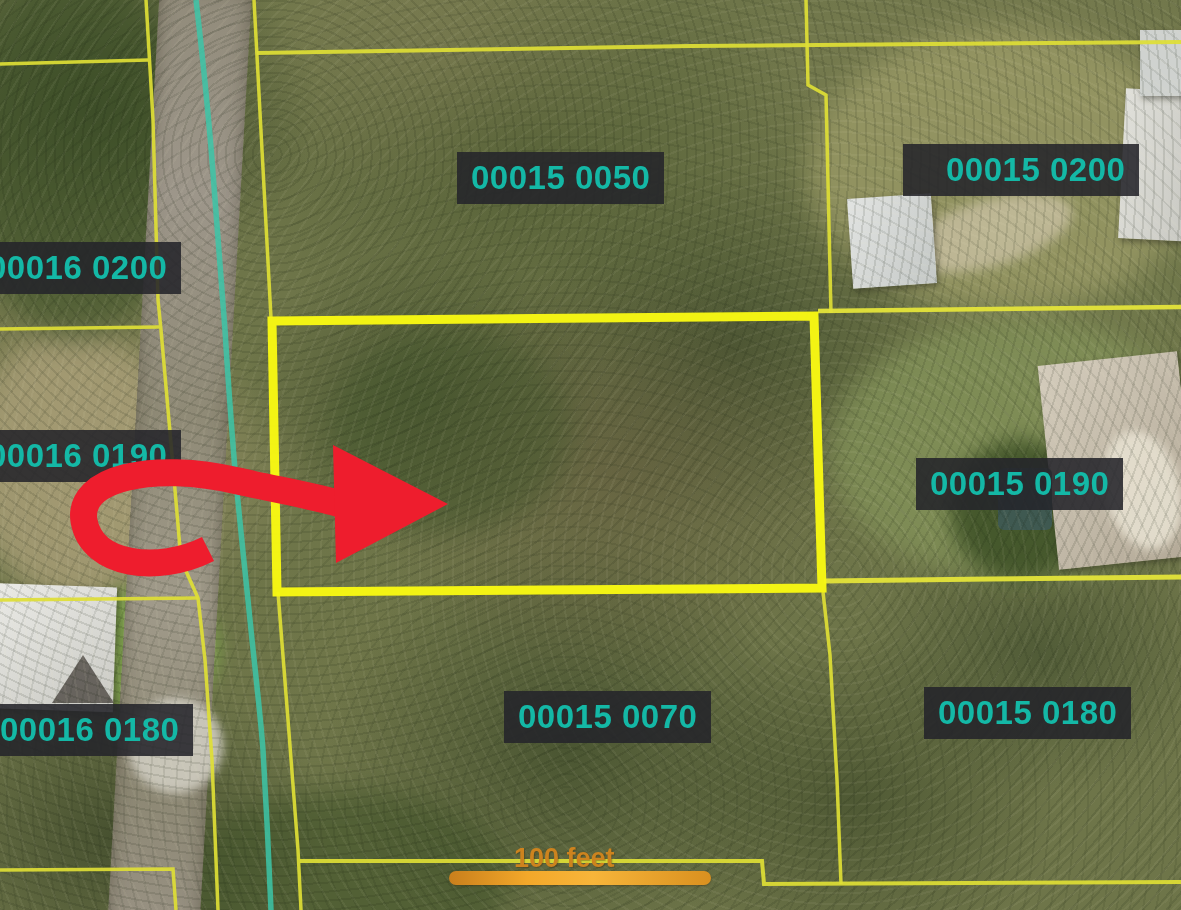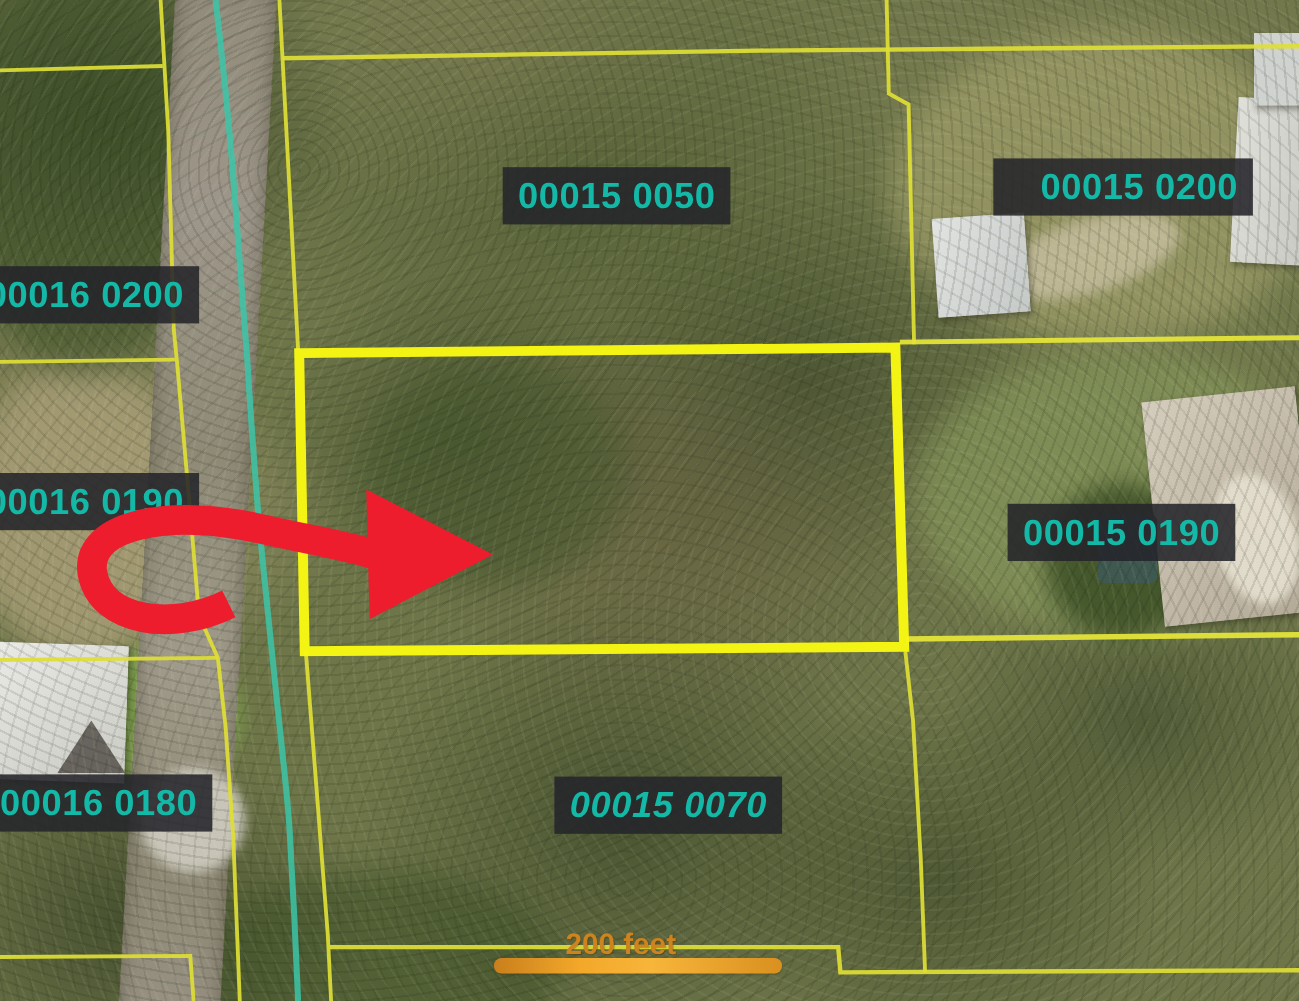--- a/index.html
+++ b/index.html
@@ -128,23 +128,24 @@
 
     <path d="M 272 321 L 814 316 L 822 588 L 277 592 Z" fill="none" stroke="#f8f813" stroke-width="9" stroke-linejoin="miter" opacity="0.97"></path>
   </svg>
 
   <div class="plabel" style="left:-26px;top:242px;">00016 0200</div>
   <div class="plabel" style="left:457px;top:152px;">00015 0050</div>
   <div class="plabel" style="left:903px;top:144px;padding-left:43px;">00015 0200</div>
   <div class="plabel" style="left:-26px;top:430px;">00016 0190</div>
   <div class="plabel" style="left:916px;top:414px;margin-top:44px;">00015 0190</div>
   <div class="plabel" style="left:-14px;top:704px;">00016 0180</div>
-  <div class="plabel" style="left:504px;top:706px;font-style:italic;">00015 0070</div>
+  <div class="plabel" style="left:504px;top:691px;">00015 0070</div>
+  <div class="plabel" style="left:924px;top:687px;">00015 0180</div>
 
-  <div class="scale-text" style="left:514px;top:843px;">200 feet</div>
+  <div class="scale-text" style="left:514px;top:843px;">100 feet</div>
   <div class="scale-bar"></div>
 
   <svg class="arrow-layer" width="1181" height="910" viewBox="0 0 1181 910">
     <path d="M 208 549 C 158 574 92 566 84 521 C 77 478 152 461 238 481 C 283 491 318 497 340 504" fill="none" stroke="#ee1d2d" stroke-width="27" stroke-linecap="butt"></path>
     <polygon points="333,445 448,504 336,563" fill="#ee1d2d"></polygon>
   </svg>
 
 </div>
 
 </body></html>

